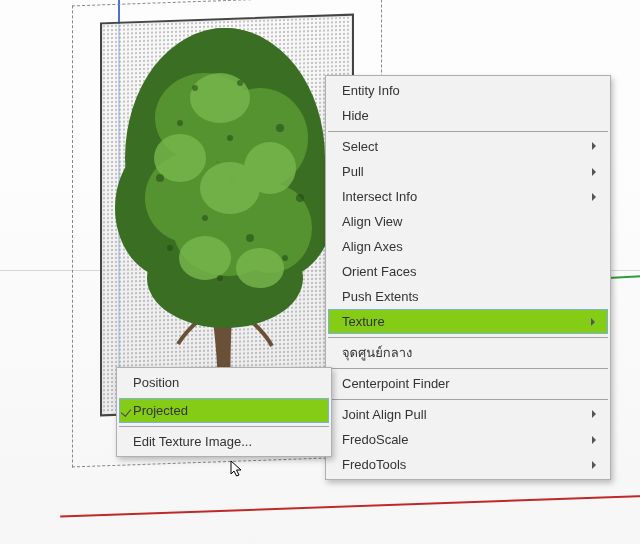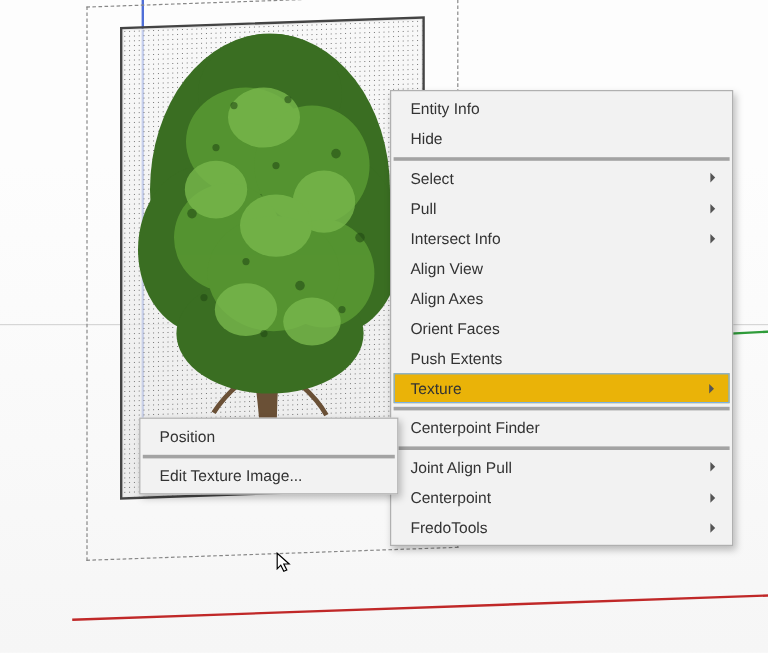--- a/index.html
+++ b/index.html
@@ -91,34 +91,34 @@
     box-shadow: 2px 3px 6px rgba(0,0,0,.25);
     padding: 2px;
   }
   .menu .item {
     padding: 4px 32px 4px 14px;
     white-space: nowrap;
     line-height: 17px;
     position: relative;
   }
   .menu .item.sep {
-    border-top: 3px solid #a3a3a3;
+    border-top: 1px solid #a3a3a3;
     margin-top: 3px;
     padding-top: 6px;
   }
   .menu .item.has-sub::after {
     content: "";
     position: absolute;
     right: 8px; top: 50%;
     margin-top: -4px;
     border: 4px solid transparent;
     border-left-color: #555;
   }
   .menu .item.highlight {
-    background: #eab308;
+    background: #84cc16;
     border: 1px solid #7bb0e5;
     padding: 3px 31px 3px 13px;
   }
   .menu .item.checked::before {
     content: "";
     position: absolute;
     left: 3px; top: 8px;
     width: 5px; height: 8px;
     border: solid #4a4a4a;
     border-width: 0 1.5px 1.5px 0;
@@ -196,26 +196,28 @@
   <div class="item">Entity Info</div>
   <div class="item">Hide</div>
   <div class="item sep has-sub">Select</div>
   <div class="item has-sub">Pull</div>
   <div class="item has-sub">Intersect Info</div>
   <div class="item">Align View</div>
   <div class="item">Align Axes</div>
   <div class="item">Orient Faces</div>
   <div class="item">Push Extents</div>
   <div class="item highlight has-sub">Texture</div>
+  <div class="item sep">จุดศูนย์กลาง</div>
   <div class="item sep">Centerpoint Finder</div>
   <div class="item sep has-sub">Joint Align Pull</div>
-  <div class="item has-sub">Centerpoint</div>
+  <div class="item has-sub">FredoScale</div>
   <div class="item has-sub">FredoTools</div>
 </div>
 
-<div class="menu submenu" style="left:116px; top:348px; width:210px;">
+<div class="menu submenu" style="left:116px; top:367px; width:210px;">
   <div class="item">Position</div>
+  <div class="item sep highlight checked">Projected</div>
   <div class="item sep">Edit Texture Image...</div>
 </div>
 
 <svg class="cursor" viewBox="0 0 14 18">
   <path d="M1 1 L1 14 L4 11 L6.5 16 L9 15 L6.5 10 L11 10 Z" fill="#fff" stroke="#000" stroke-width="1"></path>
 </svg>
 
 </body></html>

